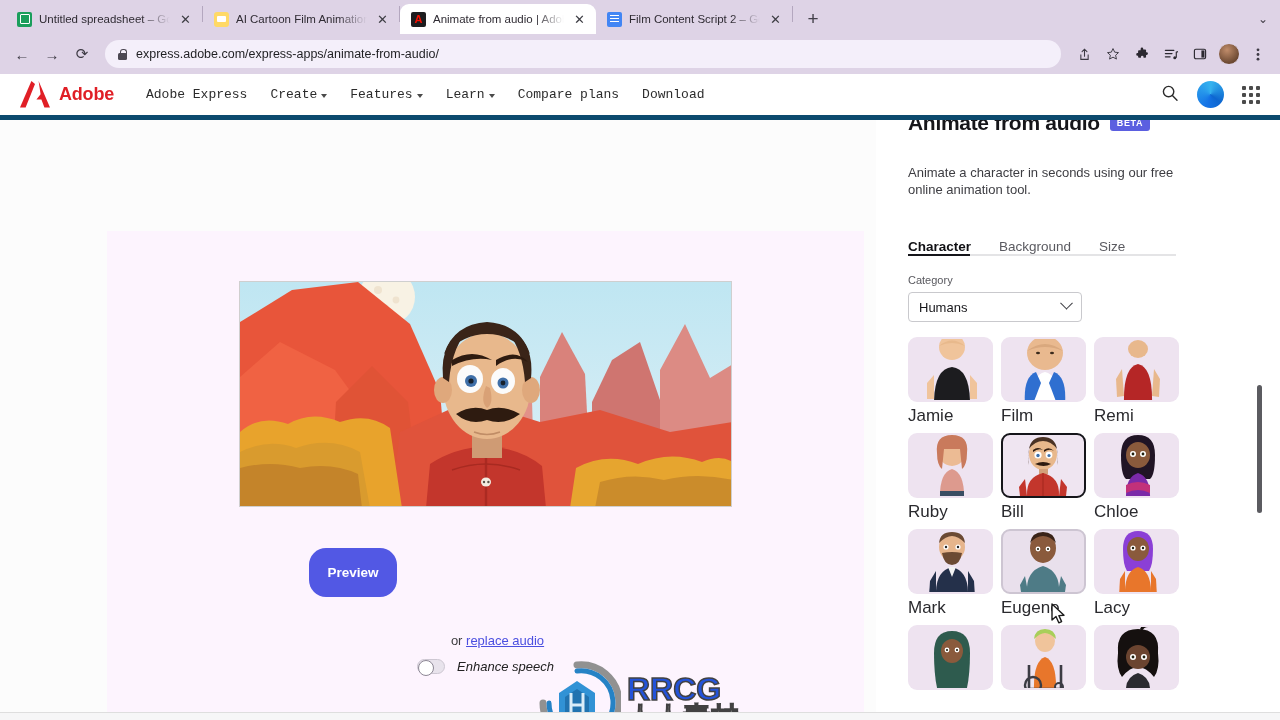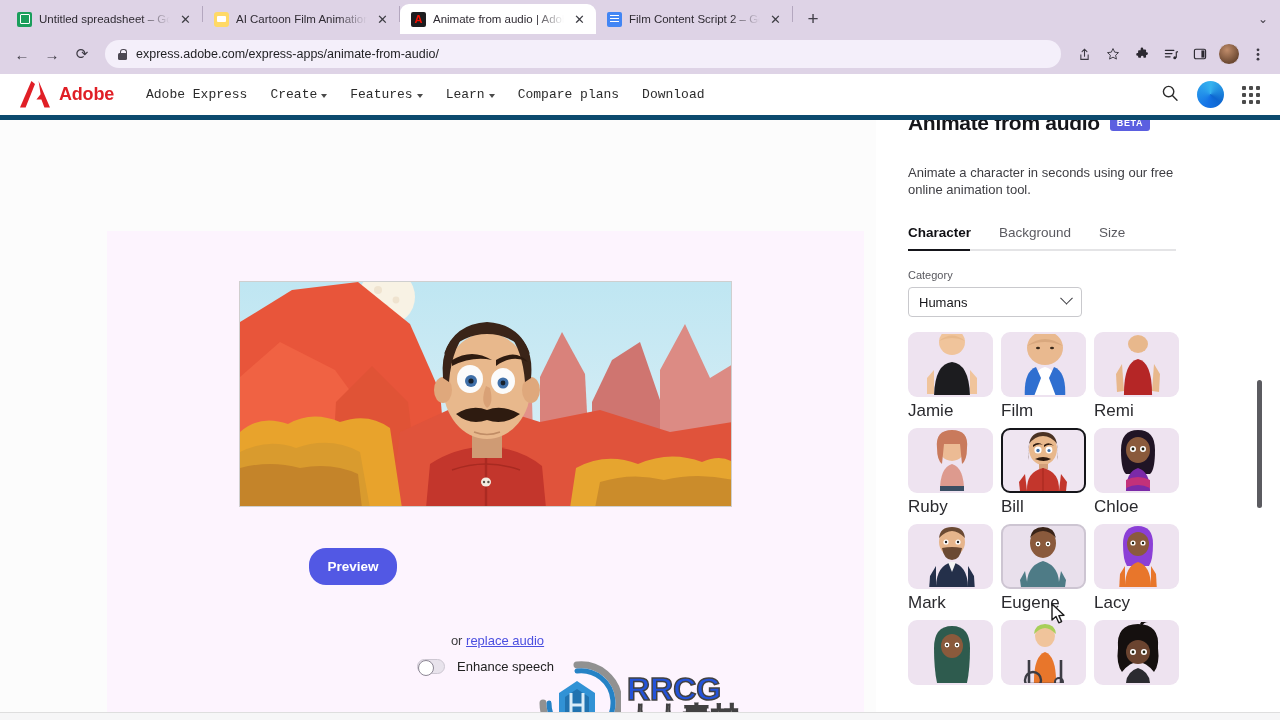--- a/index.html
+++ b/index.html
@@ -113,33 +113,33 @@
     background:#fdf4fe;
   }
   .canvas-wrap { position:absolute; left:132px; top:50px; width:493px; height:226px; }
   .canvas {
     width:100%; height:100%; overflow:hidden; position:relative;
     border: 1px solid #cfcfcf;
     background: linear-gradient(#bfe4f0 0%, #cfeaf2 22%, #d9eef5 30%, #e6c2a8 30%, #e6c2a8 31%);
   }
 
   .preview-btn {
-    position:absolute; left:202px; top:317px; width:88px; height:37px;
+    position:absolute; left:202px; top:317px; width:88px; height:49px;
     background:#5258e4; color:#fff; border-radius:17px; border:none;
     font-size:13.5px; font-weight:600; font-family:inherit;
     display:flex; align-items:center; justify-content:center;
   }
   .replace-line {
     position:absolute; left:12px; top:402px; width:757px; text-align:center;
     font-size:13px; color:#3b3b3e;
   }
   .replace-line a { color:#4b4fe0; text-decoration: underline; }
   .enhance-row {
     position:absolute; left:0; top:428px; width:757px;
-    display:flex; justify-content:center; align-items:center; gap:12px;
+    display:flex; justify-content:center; align-items:center; gap:12px;font-style:italic;
   }
   .toggle {
     width: 28px; height:15px; border-radius:8px; background:#e8e3ec;
     border:1px solid #cdc7d2; position:relative; flex:0 0 28px;
   }
   .toggle::after {
     content:""; position:absolute; left:0px; top:-0.5px; width:14px; height:14px;
     border-radius:50%; background:#fff; border:1.5px solid #8d8795;
   }
   .enhance-label { font-size:13px; color:#222; }
@@ -153,21 +153,21 @@
     display:flex; align-items:center; gap:10px; padding-top: 0px;
     margin-top: -9px;
   }
   .panel-title { font-size: 21px; font-weight:700; color:#16161a; letter-spacing:-0.3px;}
   .beta-badge {
     background:#5b5fe0; color:#fff; font-size:9px; font-weight:700;
     padding: 3px 7px; border-radius:3px; letter-spacing:0.6px;
   }
   .panel-desc { font-size: 13px; color:#3d3d42; line-height:1.32; margin-top: 29px; width: 275px;}
   .tabs-row { display:flex; gap: 28px; margin-top: 27px; font-size:13.5px;}
-  .ptab { color:#5a5a60; padding-bottom: 9px;}
+  .ptab { color:#5a5a60;  margin-top: 14px;}
   .ptab.active { color:#101014; font-weight:700;}
   .tabs-underline { height:2px; background:#e4e4e6; position:relative; width: 268px;}
   .tabs-underline i { position:absolute; left:0; top:0; height:2px; width:62px; background:#15151a; display:block;}
 
   .field-label { font-size: 11px; color:#58585e; margin-top: 18px;}
   .select {
     margin-top: 6px; width: 174px; height: 30px; border:1px solid #c9c9cd;
     border-radius:4px; display:flex; align-items:center; padding: 0 10px;
     font-size:13px; color:#16161a;
   }

